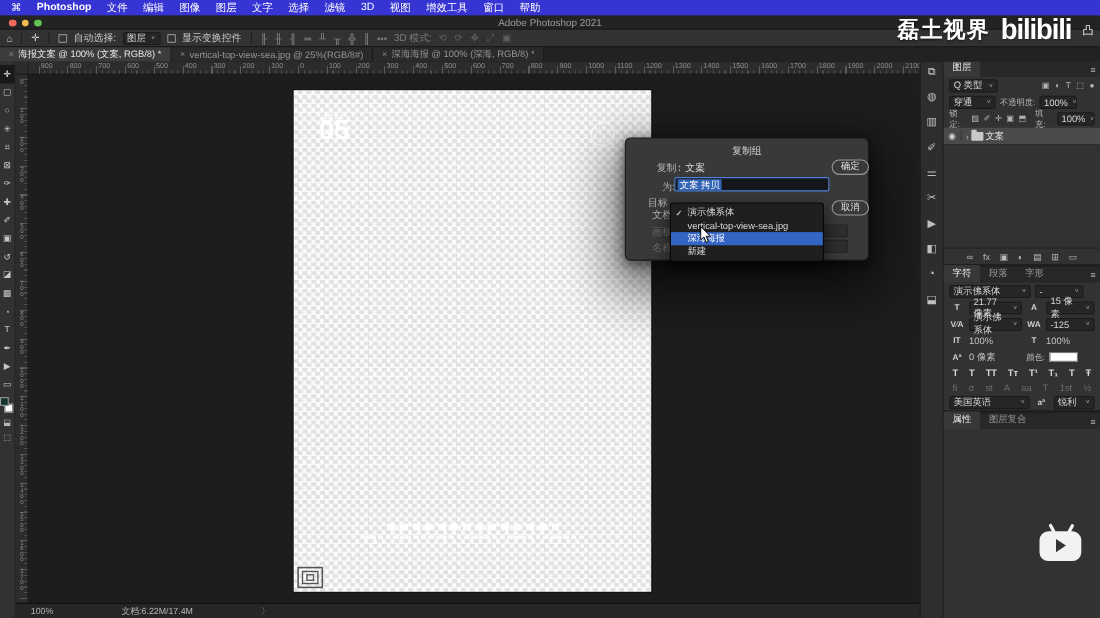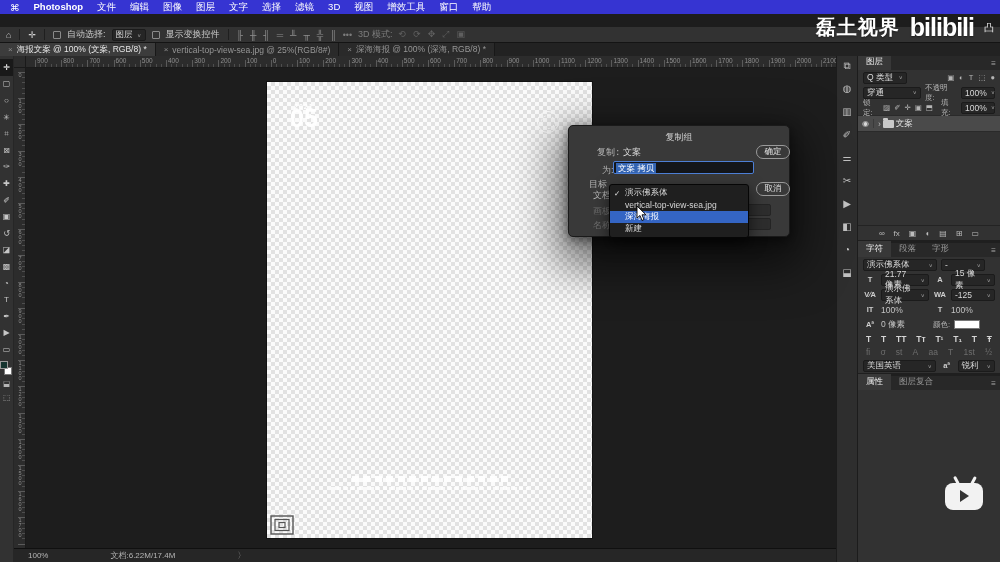--- a/index.html
+++ b/index.html
@@ -220,20 +220,28 @@
         <span class="mi">选择</span>
         <span class="mi">滤镜</span>
         <span class="mi">3D</span>
         <span class="mi">视图</span>
         <span class="mi">增效工具</span>
         <span class="mi">窗口</span>
         <span class="mi">帮助</span>
       </span>
   </div>
 
+  <div id="titlebar">
+    <div class="lights">
+      <div class="light r"></div>
+      <div class="light y"></div>
+      <div class="light g"></div>
+    </div>
+    <div id="win-title">Adobe Photoshop 2021</div>
+  </div>
 
   <div id="optionsbar">
     <span class="icon">⌂</span>
     <span class="sep"></span>
     <span class="icon">✛</span>
     <span class="sep"></span>
     <span class="checkbox"></span>
     <span>自动选择:</span>
     <span class="dd" style="width:34px">
         <span>图层</span>
@@ -435,21 +443,21 @@
           <span style="display:flex;gap:5px;">
 
           <span class="micro">▣</span>
               <span class="micro">◐</span>
               <span class="micro">T</span>
               <span class="micro">⬚</span>
               <span class="micro">●</span>
             </span>
         </div>
         <div class="prow">
-          <span class="dd" style="width:58px">
+          <span class="dd" style="width:42px">
               <span>穿通</span>
             </span>
           <span class="micro">不透明度:</span>
           <span class="dd" style="width:34px">
               <span>100%</span>
             </span>
         </div>
         <div class="prow">
           <span class="micro">锁定:</span>
           <span style="display:flex;gap:4px;">

